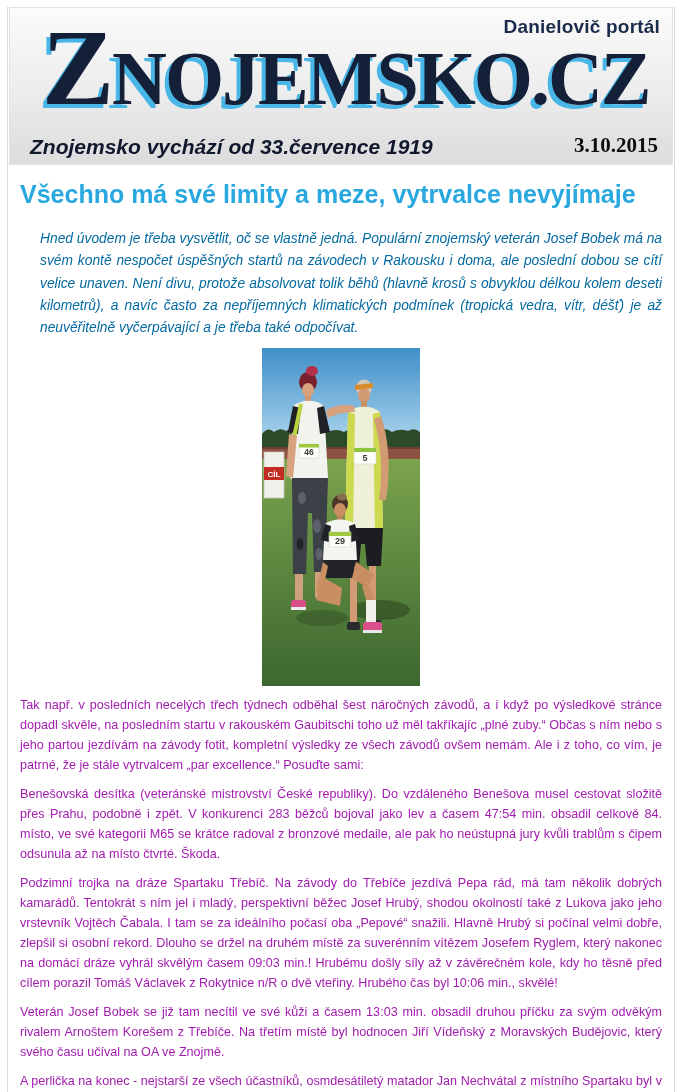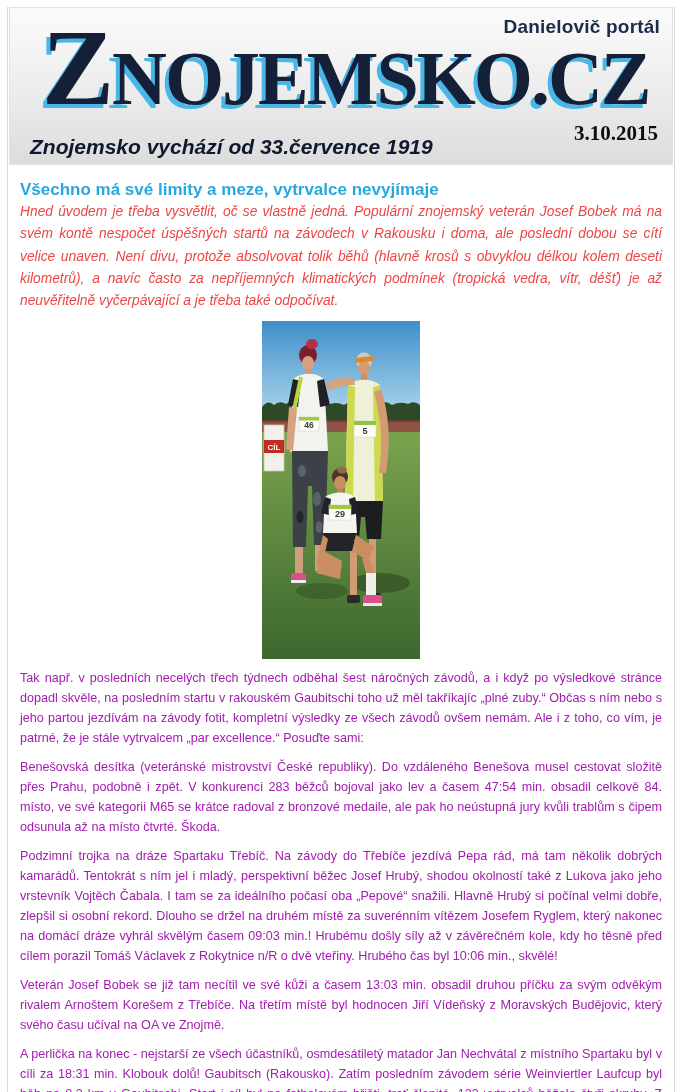--- a/index.html
+++ b/index.html
@@ -31,32 +31,32 @@
     text-shadow:-4px 4px 0 #49b6e8;
     margin-left:16px;
   }
   .logo .logo-z  { font-size:108px; letter-spacing:-2px; }
   .logo .logo-rest { font-size:76px; letter-spacing:-2px; }
   .tagline {
     position:absolute; bottom:5px; left:20px;
     font-size:21px; font-weight:bold; font-style:italic; color:#10182e;
   }
   .date {
-    position:absolute; bottom:18px; right:14px;
+    position:absolute; bottom:6px; right:14px;
     font-family:"Liberation Serif", serif; font-size:21px; font-weight:bold; color:#0d0d0d;
   }
 
   
   .article { padding:0 12px; }
   .article-title {
-    margin:15px 0 1px 0; font-size:17px; font-weight:bold; color:#29a8e0;
+    margin:15px 0 19px 0; font-size:25px; font-weight:bold; color:#29a8e0;
   }
   .lead {
-    font-size:13.8px; font-style:italic; color:#ef4444;
-    line-height:1.62; text-align:justify; margin-bottom:8px;
+    font-size:13.8px; font-style:italic; color:#0369a1;
+    line-height:1.62; text-align:justify; margin-bottom:8px;margin-left:20px;
   }
 
   .photo-wrap { text-align:center; margin:4px 0 0 0; }
   .photo {
     display:inline-block; width:158px; height:338px; overflow:hidden;
     vertical-align:top;
   }
   .photo-caption {
     text-align:right; padding-right:78px; margin:10px 0 6px 0;
     font-size:11px; color:#7a7a7a;

